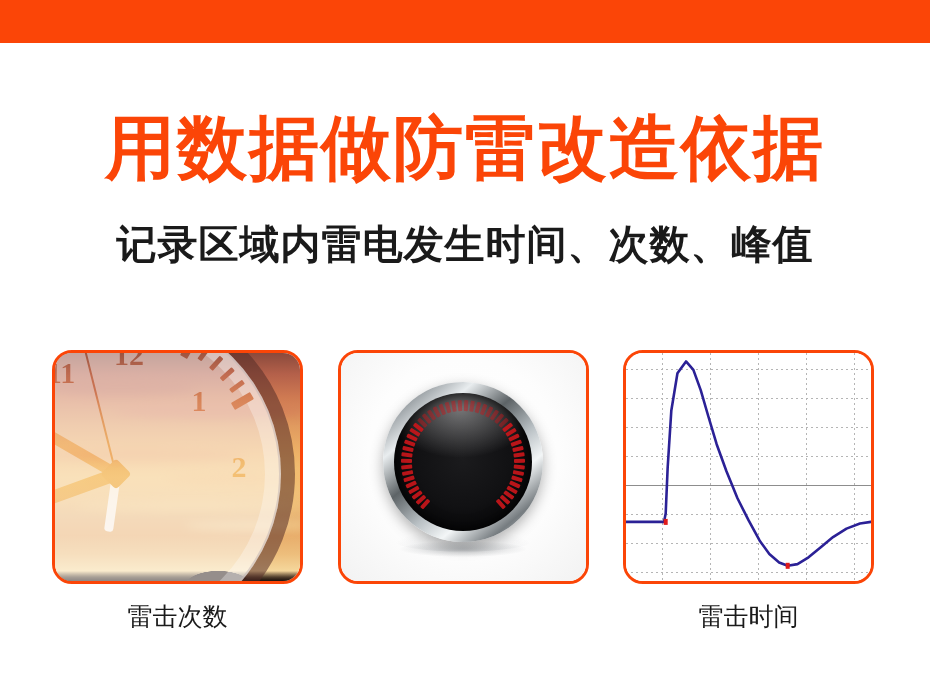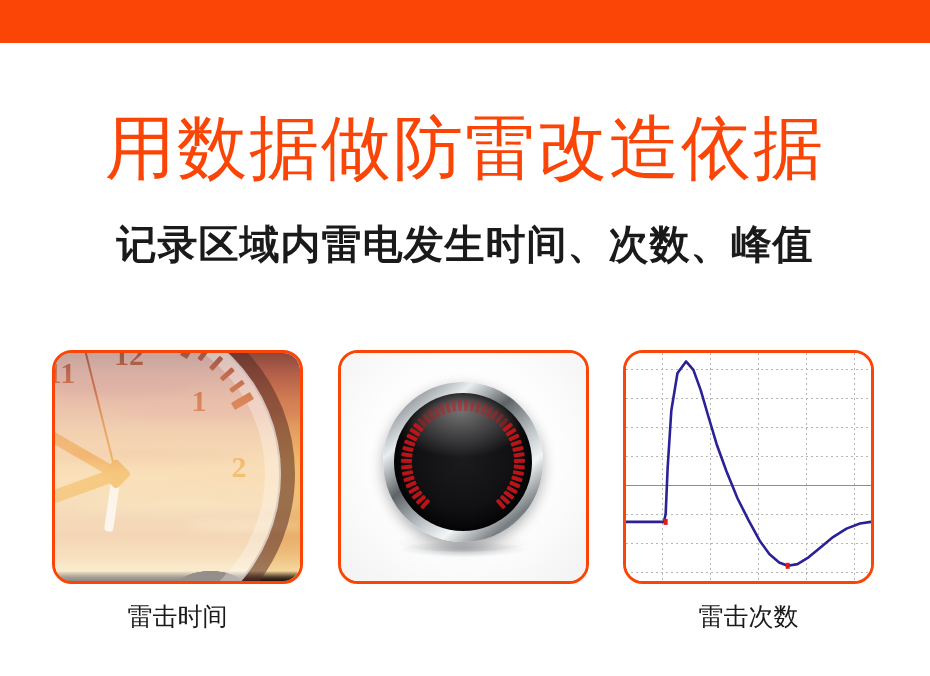--- a/index.html
+++ b/index.html
@@ -25,21 +25,21 @@
   }
 
   
   #headline {
     position: absolute;
     left: 0; top: 106px;
     width: 930px;
     text-align: center;
     color: #fb4507;
     font-size: 70px;
-    font-weight: normal;
+    font-weight: bold;
     letter-spacing: 2px;
     line-height: 84px;
     white-space: nowrap;
     font-family: "DejaVu Sans", "Liberation Sans", sans-serif;
   }
   #subhead {
     position: absolute;
     left: 0; top: 218px;
     width: 930px;
     text-align: center;
@@ -182,21 +182,21 @@
     opacity: .85;
   }
   .hub {
     position: absolute;
     width: 22px; height: 22px;
     border-radius: 4px;
     background: #3b1a12;
     left: 50%; top: 50%;
     transform: translate(-50%,-50%) rotate(45deg);
   }
-  #clock-wrap { position: absolute; left: 0; top: 0; width: 251px; height: 234px; }
+  #clock-wrap { position: absolute; left: 0; top: 0; width: 251px; height: 234px; padding-left: 12px; }
 
   
   .gauge-bg {
     position: absolute;
     inset: 0;
     background: radial-gradient(ellipse at 50% 45%, #ffffff 0%, #fdfdfd 55%, #f2f2f2 100%);
   }
   .gauge {
     position: absolute;
     left: 50%; top: 48%;
@@ -429,15 +429,15 @@
             <rect x="37.69" y="165.89" width="4" height="6" fill="#e01b1b"></rect>
             <rect x="159.70" y="209.80" width="4" height="6" fill="#e01b1b"></rect>
           </g>
       </svg>
     </div>
   </div>
 
 </div>
 
 <div id="captions">
+  <div class="caption">雷击次数</div>
   <div class="caption">雷击时间</div>
-  <div class="caption">雷击次数</div>
 </div>
 
 </body></html>

